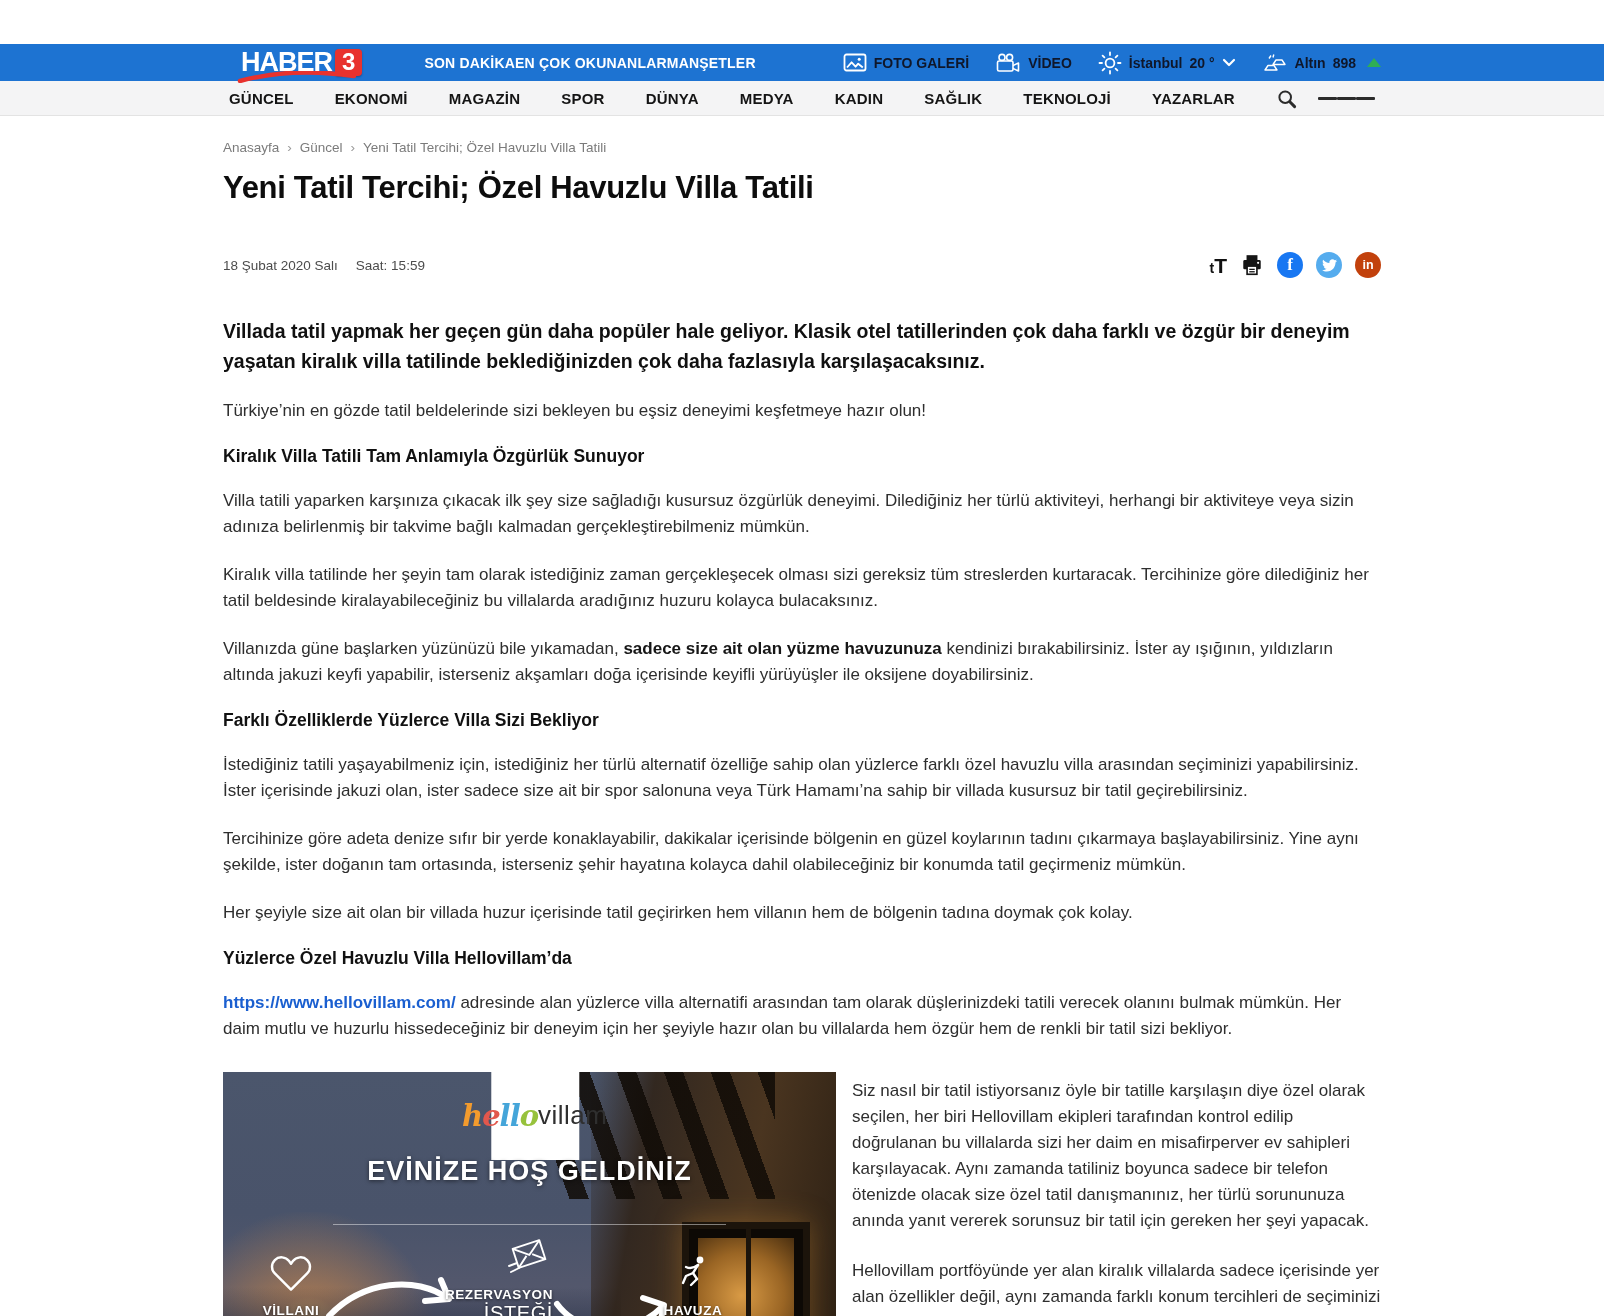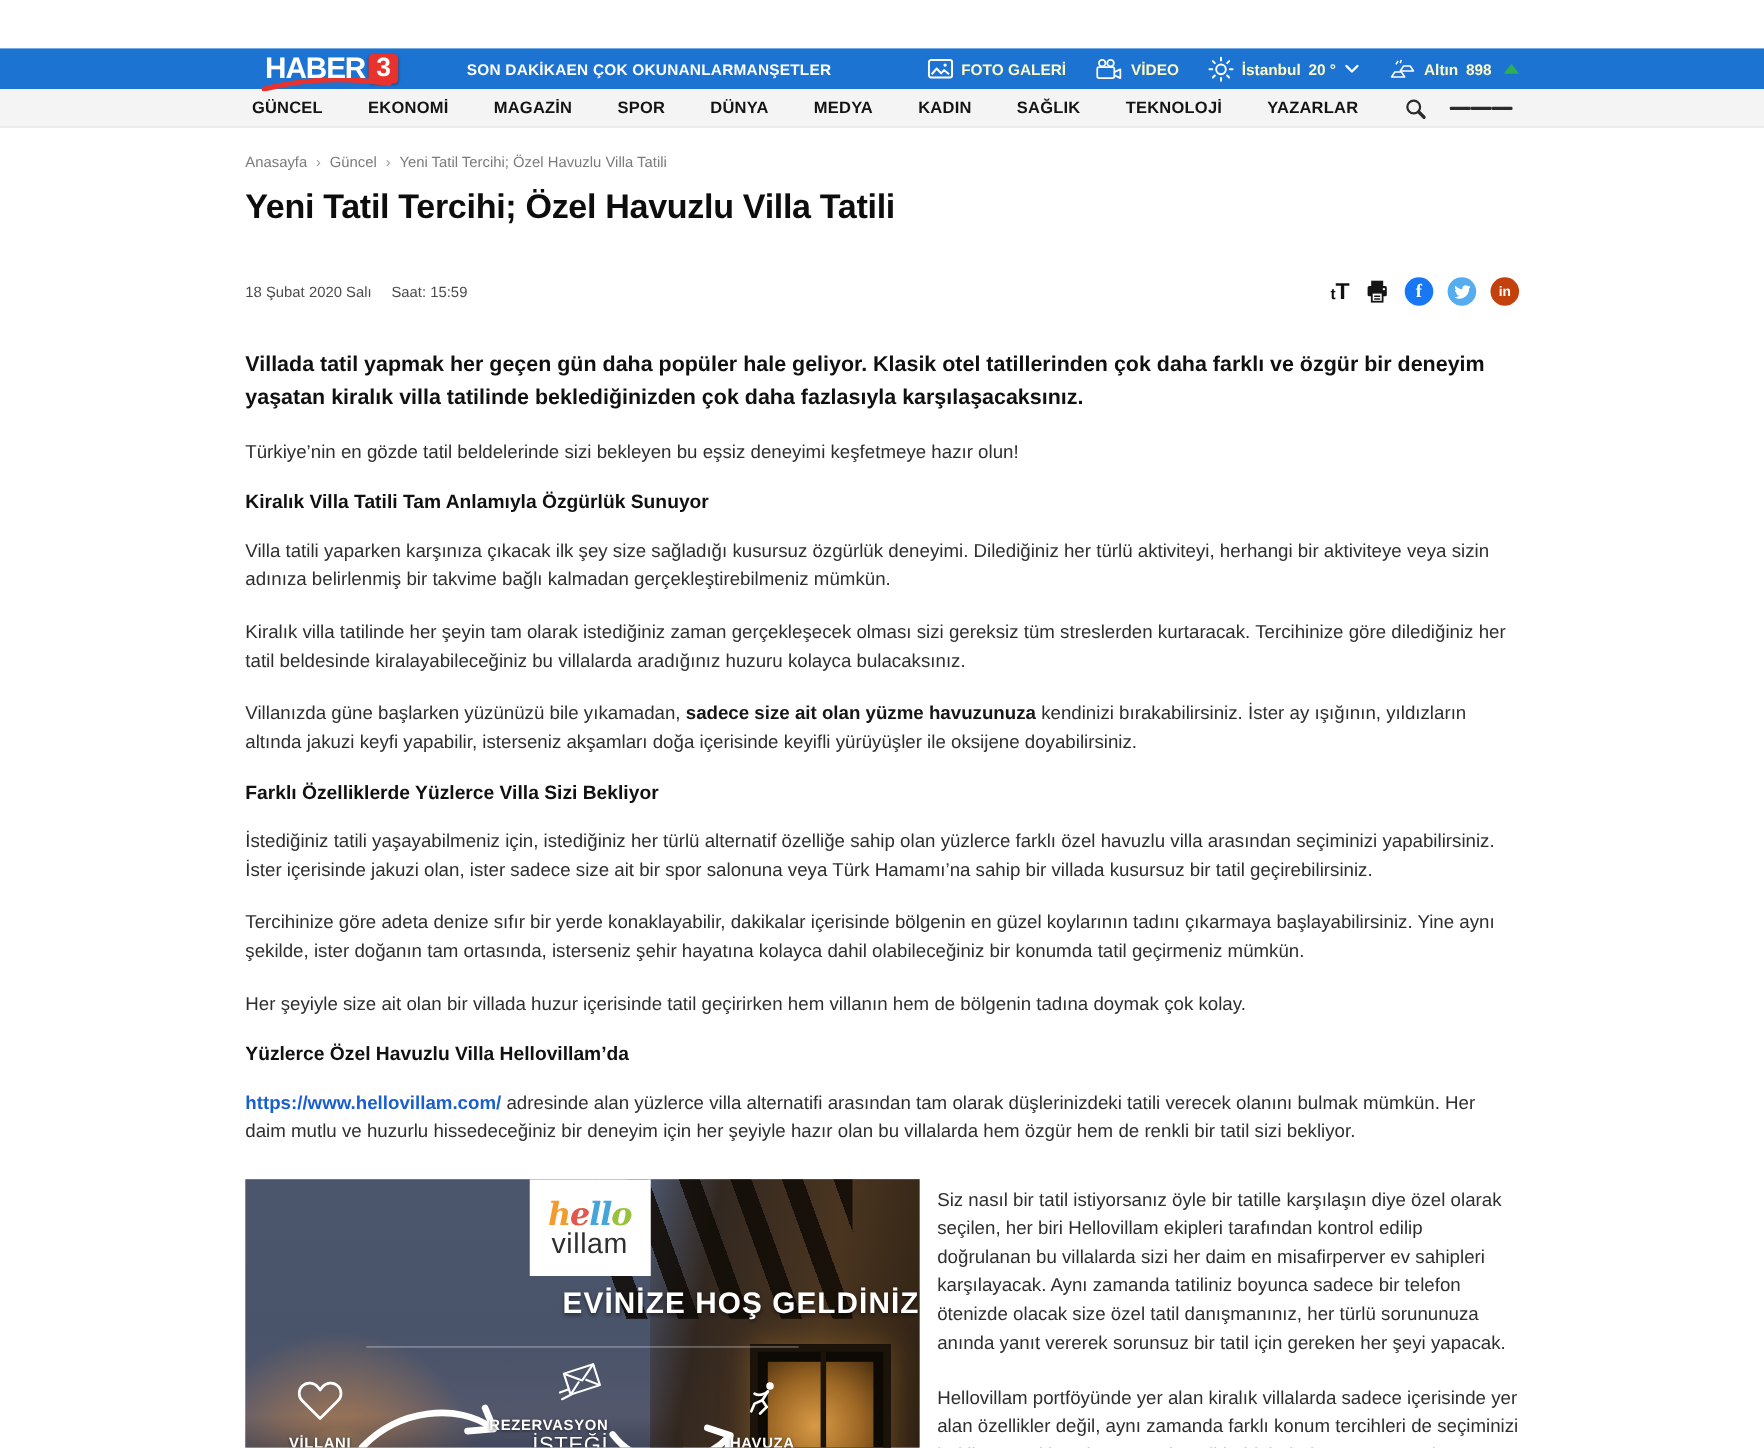--- a/index.html
+++ b/index.html
@@ -11,21 +11,21 @@
   .topbar { height:37px; background:#1d73d2; width:100%; }
   .topbar .shell { height:37px; display:flex; align-items:center;margin-top:44px; }
   .logo { position:relative; display:flex; align-items:center; margin-left:18px; cursor:pointer; }
   .logo-text { color:#fff; font-weight:bold; font-size:27px; letter-spacing:-1px; line-height:1; }
   .logo-badge { color:#fff; font-weight:bold; font-size:24px; background:#e8322e; border-radius:4px;
     padding:1px 7px 2px; margin-left:3px; line-height:1; box-shadow:0 1px 2px rgba(0,0,0,.3); }
   .logo-swoosh { position:absolute; left:-4px; bottom:-7px; width:120px; height:12px; }
   .topmenu { display:flex; margin-left:62px; }
   .topmenu-item { color:#fff; font-weight:bold; font-size:14px; letter-spacing:.2px; cursor:pointer; white-space:nowrap; }
   .topright { margin-left:auto; display:flex; align-items:center; gap:26px; }
-  .topright .tgroup { display:flex; align-items:center; gap:7px; color:#fef9c3; font-weight:bold; font-size:14px; cursor:pointer; white-space:nowrap; }
+  .topright .tgroup { display:flex; align-items:center; gap:7px; color:#0f172a; font-weight:bold; font-size:14px; cursor:pointer; white-space:nowrap; }
   .up-triangle { width:0; height:0; border-left:7px solid transparent; border-right:7px solid transparent; border-bottom:9px solid #2fae54; margin-left:4px; }
 
   
   .mainnav { height:35px; background:#f4f4f5; border-bottom:1px solid #e3e3e3; width:100%; }
   .mainnav .shell { height:35px; display:flex; align-items:center; justify-content:space-between; padding:0 6px; }
   .nav-item { font-weight:bold; font-size:15px; color:#141414; letter-spacing:.2px; cursor:pointer; white-space:nowrap; }
   .nav-icons { display:flex; align-items:center; gap:20px; }
   .icon-btn { cursor:pointer; display:flex; align-items:center; }
   .burger span { display:block; width:19px; height:2.6px; background:#2b2b2b; margin:2.4px 0; border-radius:1px; }
 
@@ -65,25 +65,25 @@
   .promo-wall { position:absolute; right:0; top:0; width:40%; height:100%;
     background:linear-gradient(100deg, rgba(40,28,18,0) 0%, rgba(46,32,19,.85) 20%, #4a3520 55%, #241a10 100%); }
   .promo-beams { position:absolute; right:10%; top:0; width:38%; height:27%;
     background:repeating-linear-gradient(70deg, rgba(0,0,0,0) 0 26px, rgba(16,11,6,.85) 26px 44px); }
   .promo-window { position:absolute; right:26px; top:150px; width:128px; height:128px;
     background:#0d0905; border:7px solid #1c140b; box-shadow:0 0 26px rgba(210,140,50,.35); }
   .promo-window .pane { position:absolute; inset:9px; background:radial-gradient(circle at 45% 60%, #d89a45 0%, #9a6524 55%, #4a2f10 100%); }
   .promo-window .mullion { position:absolute; left:50%; top:0; bottom:0; width:5px; background:#1c140b; }
   .promo-pool { position:absolute; left:0; right:0; top:258px; height:212px;
     background:linear-gradient(180deg, rgba(20,35,60,0) 0%, #14324f 45%, #2f77bd 92%); }
-  .promo-logo { position:absolute; top:0; left:50%; transform:translateX(-44%); width:110px; height:88px;
-    background:#fff; display:flex; flex-direction:column; align-items:center; justify-content:center; }
+  .promo-logo { position:absolute; top:0; left:50%; transform:translateX(-44%); width:88px; height:88px;
+    background:#fff; display:flex; flex-direction:row; align-items:center; justify-content:center; }
   .promo-logo .hello { font-family:"DejaVu Serif", serif; font-style:italic; font-weight:bold; font-size:29px; line-height:1; letter-spacing:-1px; }
   .promo-logo .villam { font-size:26px; color:#2f2f2f; letter-spacing:.5px; line-height:1; margin-top:-2px; }
-  .promo-welcome { position:absolute; top:98px; left:0; right:0; text-align:right; color:#fff;
+  .promo-welcome { position:absolute; top:84px; left:0; right:0; text-align:center; color:#fff;
     font-weight:800; font-size:27px; letter-spacing:1px; text-shadow:0 1px 4px rgba(0,0,0,.55); }
   .promo-line { position:absolute; top:152px; left:18%; width:64%; height:1px; background:rgba(255,255,255,.45); }
   .step { position:absolute; text-align:center; color:#fff; }
   .step .sicon { margin-bottom:5px; }
   .step .l1 { font-size:13.5px; font-weight:bold; letter-spacing:.6px; text-shadow:0 1px 3px rgba(0,0,0,.6); }
   .step .l2 { font-size:20px; font-weight:400; letter-spacing:.6px; text-shadow:0 1px 3px rgba(0,0,0,.6); }
   .step1 { left:12px; top:182px; width:112px; }
   .step2 { left:194px; top:160px; width:136px;text-align:right; }
   .step3 { left:402px; top:182px; width:136px; }
   .arrow1 { position:absolute; left:98px; top:196px; }

